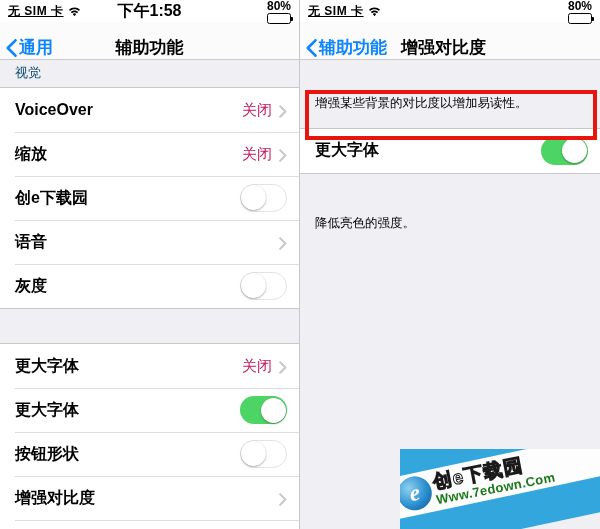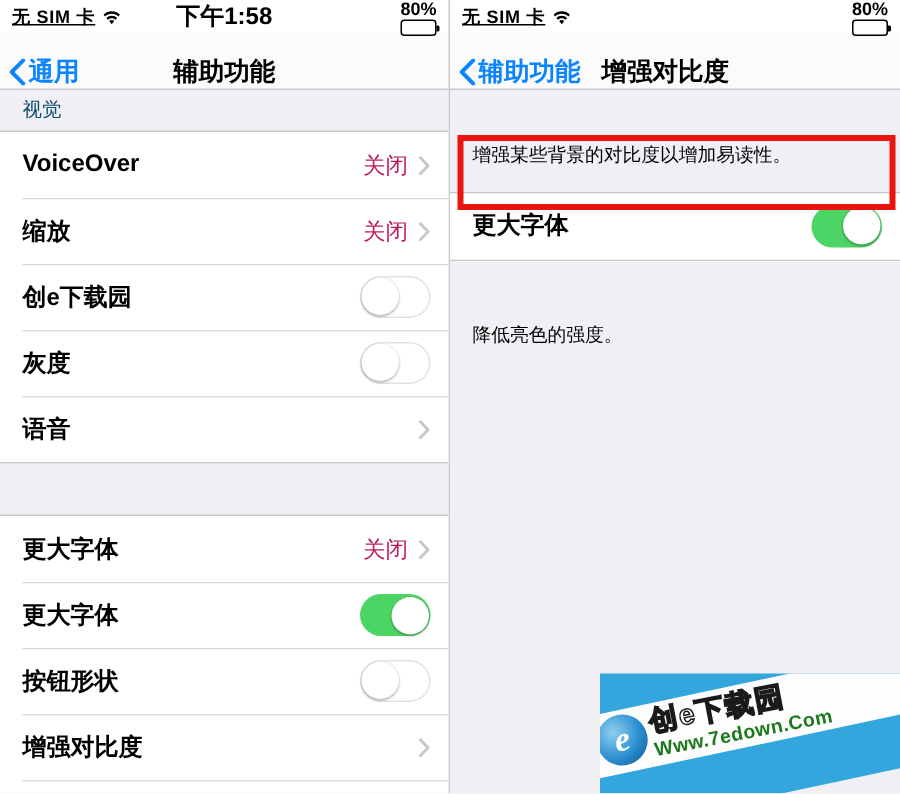--- a/index.html
+++ b/index.html
@@ -348,33 +348,33 @@
         </div>
 
         <div class="row">
           <span class="row-label">创e下载园</span>
           <span class="toggle off">
               <span class="knob"></span>
             </span>
         </div>
 
         <div class="row">
-          <span class="row-label">灰度</span>
-          <span class="toggle off">
-              <span class="knob"></span>
-            </span>
-        </div>
-
-        <div class="row">
           <span class="row-label">语音</span>
           <span class="chevron-right">
             <svg viewBox="0 0 8 13" width="8" height="13">
                 <path d="M1.2 1.2L6.4 6.5l-5.2 5.3" stroke="#c7c7cc" stroke-width="2" fill="none" stroke-linecap="round" stroke-linejoin="round"></path>
               </svg>
           </span>
+        </div>
+
+        <div class="row">
+          <span class="row-label">灰度</span>
+          <span class="toggle off">
+              <span class="knob"></span>
+            </span>
         </div>
 
       </div>
 
       <div class="gap" style="height:34px"></div>
 
       <div class="group">
 
         <div class="row">
           <span class="row-label">更大字体</span>

